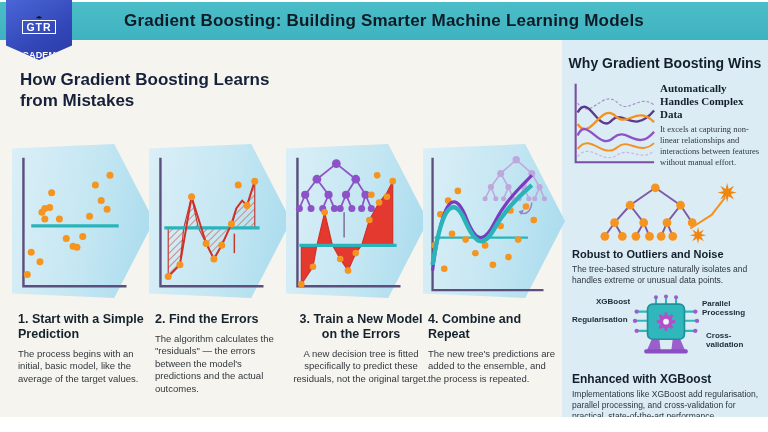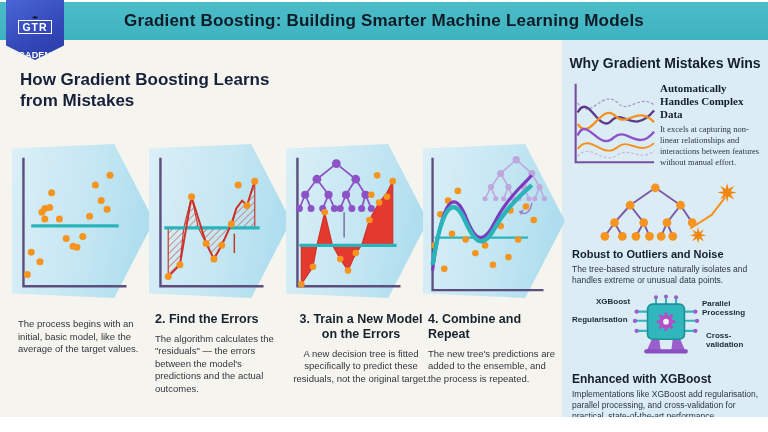--- a/index.html
+++ b/index.html
@@ -5,21 +5,21 @@
   * { margin:0; padding:0; box-sizing:border-box; }
   html,body { width:768px; height:432px; overflow:hidden; background:#ffffff;
     font-family:"Liberation Sans", sans-serif; }
   .stage { position:relative; width:768px; height:432px; background:#ffffff; }
 
   
   .header-bar { position:absolute; left:0; top:2px; width:768px; height:38px;
     background:linear-gradient(#4bbdc8,#3eb3c0); display:flex; align-items:center; justify-content:center; }
   .header-title { font-size:17px; font-weight:800; color:#0e1b26; letter-spacing:.2px; }
 
-  .logo { position:absolute; left:6px; top:0; width:58px; height:60px; z-index:6;
+  .logo { position:absolute; left:6px; top:0; width:66px; height:60px; z-index:6;
     background:linear-gradient(150deg,#4a66d6 0%,#3347b8 60%,#2b3aa6 100%);
     clip-path:polygon(0 0,100% 0,100% 76%,50% 100%,0 76%);
     display:flex; flex-direction:column; align-items:center; padding-top:16px; }
   .logo-gtr { font-size:10.5px; font-weight:800; color:#fff; border:1.5px solid #fff;
     padding:0 3px; line-height:12px; letter-spacing:1px; margin-top:1px; }
   .logo-academy { font-size:9px; font-weight:800; color:#fff; letter-spacing:.2px; margin-top:16px; }
 
   
   .main-bg { position:absolute; left:0; top:40px; width:768px; height:377px; background:#f5f4ee; }
   .bottom-strip { position:absolute; left:0; top:417px; width:768px; height:15px; background:#ffffff; }
@@ -80,21 +80,21 @@
     <svg width="26" height="12" viewBox="0 0 26 12">
       <polygon points="13,0 26,5.5 13,11 0,5.5" fill="#0d1726"></polygon>
       <line x1="21" y1="6.5" x2="21" y2="11" stroke="#0d1726" stroke-width="1.4"></line>
     </svg>
     <div class="logo-gtr">GTR</div>
     <div class="logo-academy">ACADEMY</div>
   </div>
 
   <div class="main-bg"></div>
   <div class="sidebar">
-    <div class="sb-title">Why Gradient Mistakes Wins</div>
+    <div class="sb-title">Why Gradient Boosting Wins</div>
 
     <div class="sb-item1">
       <svg width="88" height="92" viewBox="0 0 92 92">
         <path d="M8 4 V86 H90" stroke="#7a4ea0" stroke-width="2.2" fill="none"></path>
         <path d="M10 24 C 24 44, 36 8, 52 24 C 64 36, 74 14, 90 26" stroke="#a88cc9" stroke-width="1.2" fill="none" stroke-dasharray="3 2"></path>
         <path d="M10 34 C 22 12, 32 58, 46 42 C 58 30, 68 58, 90 32" stroke="#5b3a8c" stroke-width="2.4" fill="none"></path>
         <path d="M10 46 C 24 66, 34 22, 50 38 C 62 50, 72 26, 90 44" stroke="#f59120" stroke-width="2.4" fill="none"></path>
         <path d="M10 58 C 20 36, 32 76, 48 60 C 62 48, 72 76, 90 54" stroke="#8e52c8" stroke-width="2.4" fill="none"></path>
         <path d="M10 72 C 24 54, 36 84, 52 70 C 64 60, 74 80, 90 66" stroke="#f59120" stroke-width="2" fill="none"></path>
         <path d="M10 80 C 24 64, 36 90, 52 78 C 66 70, 76 86, 90 74" stroke="#c9b3e2" stroke-width="1.2" fill="none" stroke-dasharray="3 2"></path>
@@ -345,20 +345,21 @@
           <circle cx="18" cy="120" r="3.4"></circle>
         </g>
         <path d="M6 122 C 16 46, 28 38, 40 66 C 50 92, 58 96, 70 72 C 80 52, 94 38, 108 24" stroke="#7a3bbf" stroke-width="3.2" fill="none"></path>
         <path d="M6 116 C 16 52, 28 44, 40 72 C 50 94, 58 100, 70 78 C 80 60, 94 46, 108 34" stroke="#2ab4ba" stroke-width="4.5" fill="none"></path>
       </svg>
     </div>
   </div>
 
   <div class="steps">
     <div class="step s1">
+      <div class="step-h">1. Start with a Simple Prediction</div>
       <div class="step-b">The process begins with an initial, basic model, like the average of the target values.</div>
     </div>
     <div class="step s2">
       <div class="step-h">2. Find the Errors</div>
       <div class="step-b">The algorithm calculates the "residuals" — the errors between the model's predictions and the actual outcomes.</div>
     </div>
     <div class="step s3">
       <div class="step-h">3. Train a New Model on the Errors</div>
       <div class="step-b">A new decision tree is fitted specifically to predict these residuals, not the original target.</div>
     </div>

